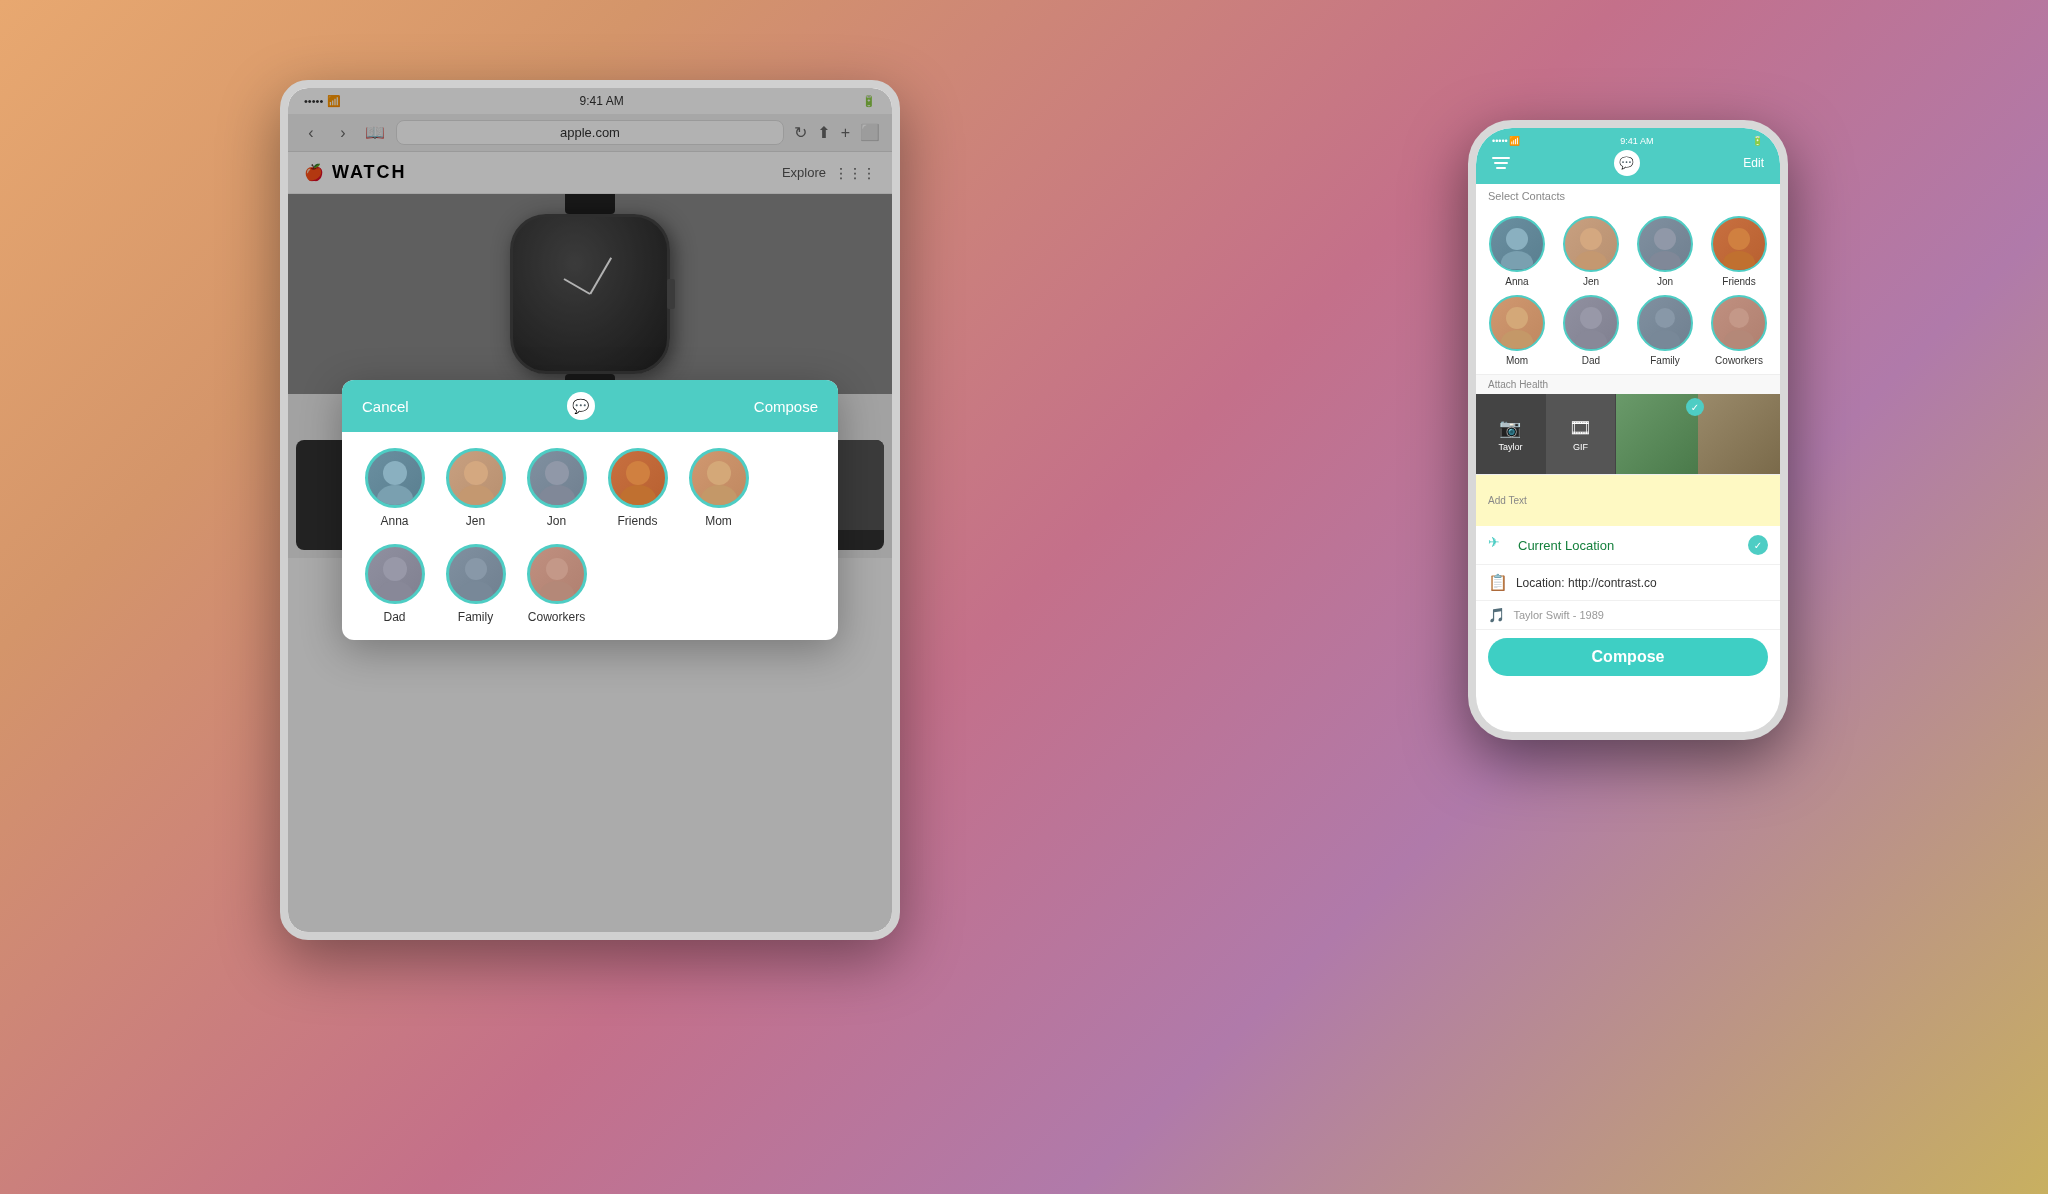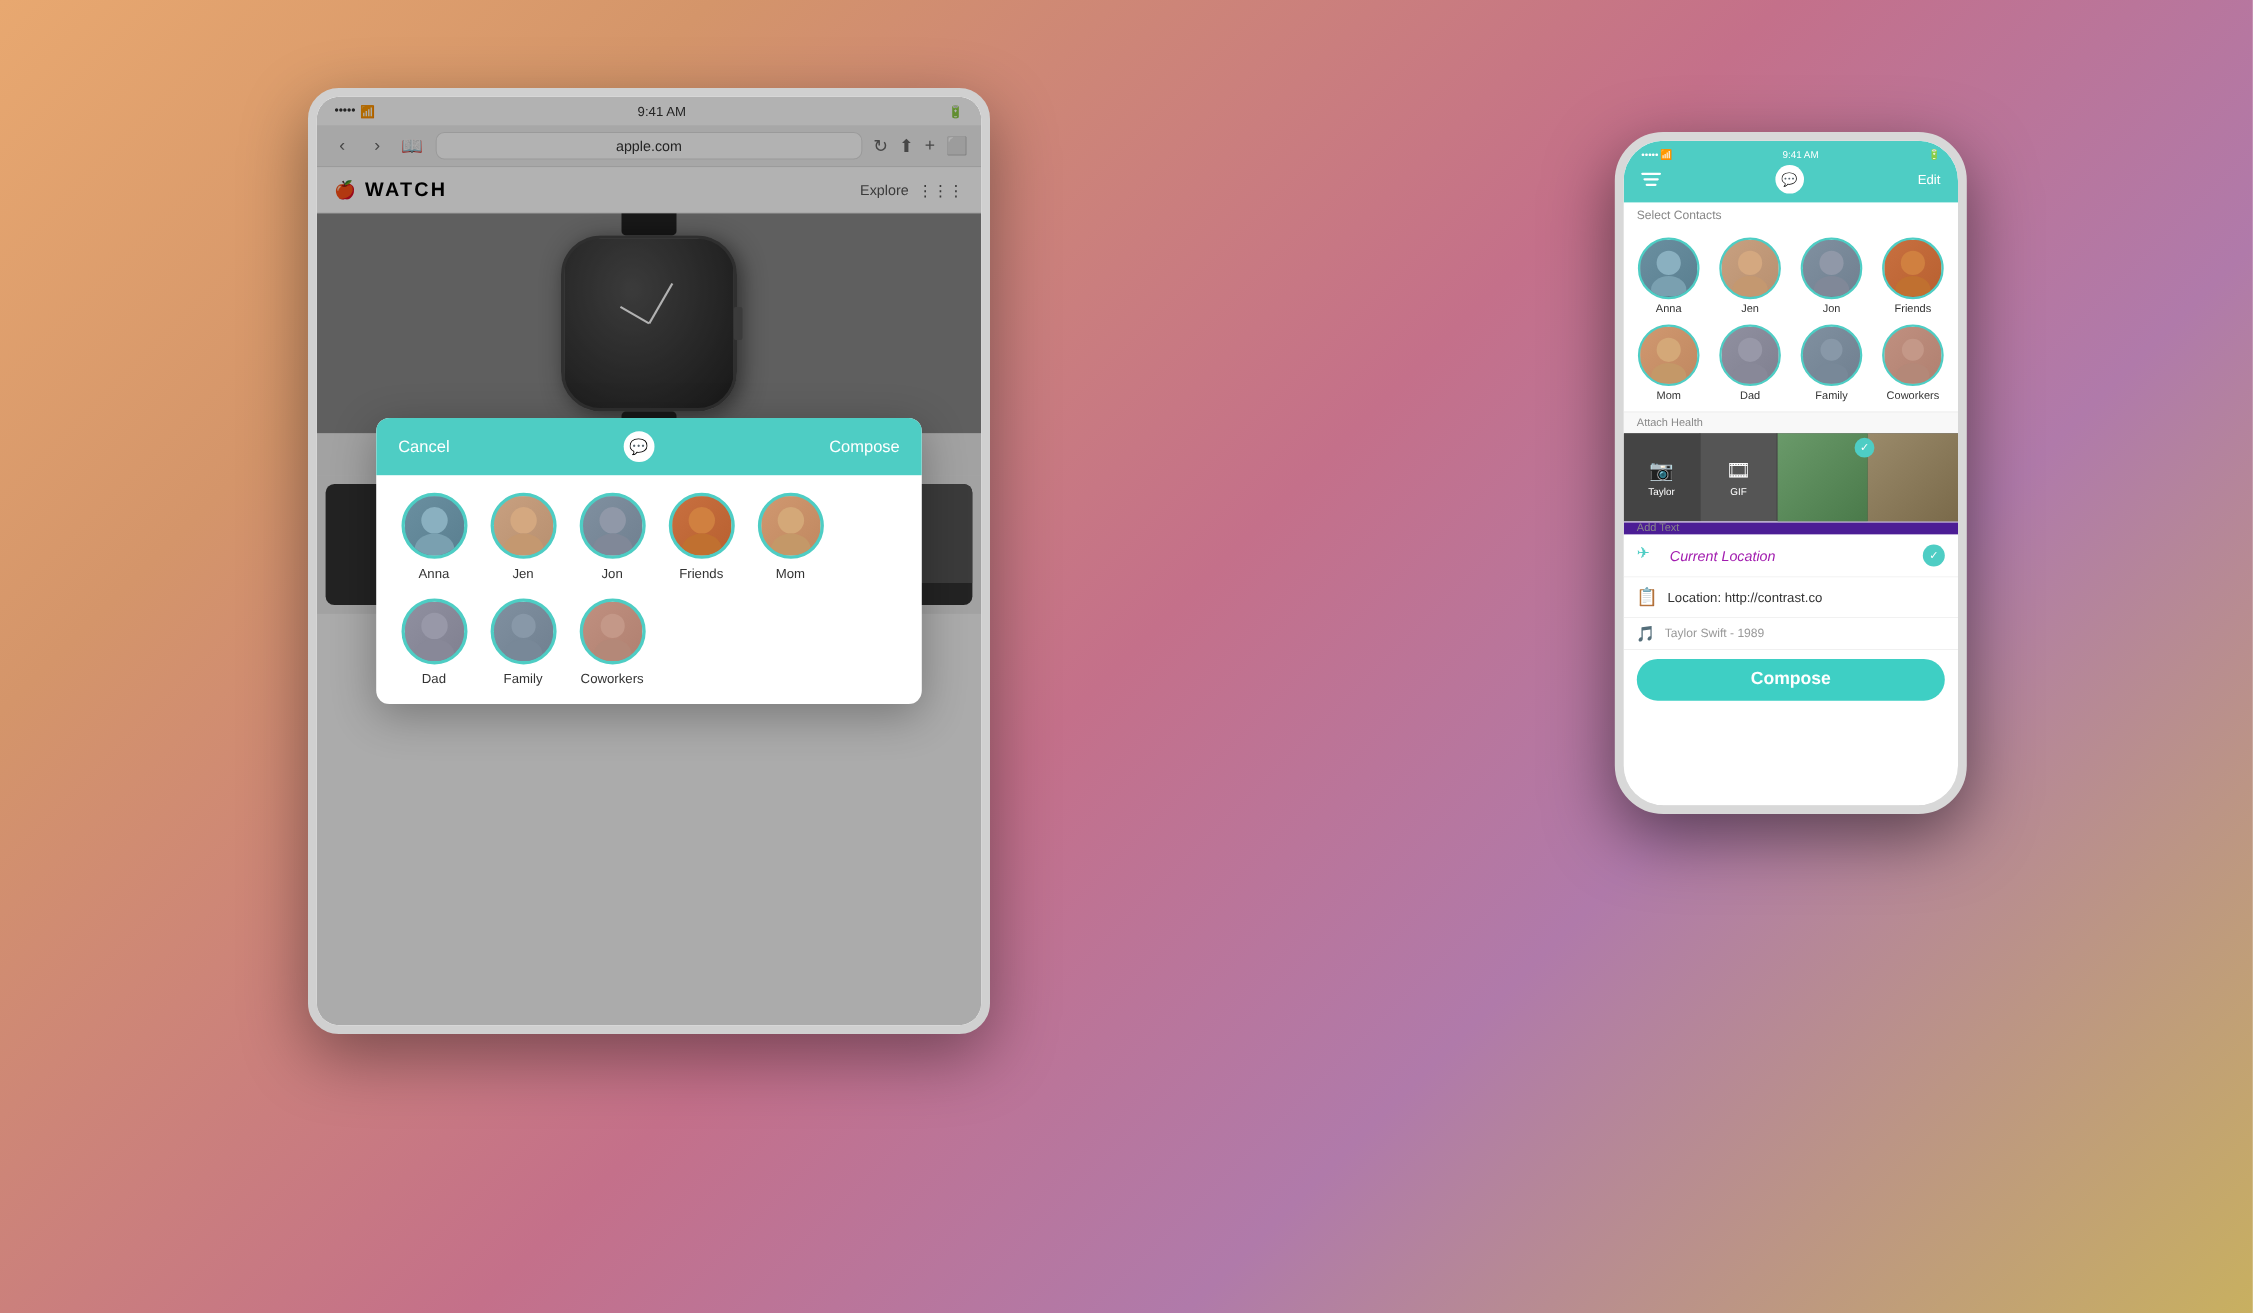--- a/index.html
+++ b/index.html
@@ -472,24 +472,24 @@
     }
     .thumb-img-2 {
       background: linear-gradient(135deg, #6a9a6a, #4a7a4a);
     }
     .thumb-img-3 {
       background: linear-gradient(135deg, #9a8a6a, #7a6a4a);
     }
 
     
     .add-text-label {
-      padding: 0 12px;
+      padding: 20px 12px;
       font-size: 10px;
       color: #888;
-      background: #4c1d95;
+      background: #fef9c3;
       border-top: 1px solid #eee;
     }
     .location-row {
       display: flex;
       align-items: center;
       justify-content: space-between;
       padding: 8px 12px;
       background: white;
       border-bottom: 1px solid #f0f0f0;
     }
@@ -499,22 +499,21 @@
       gap: 8px;
     }
     .location-icon {
       width: 22px;
       height: 22px;
       color: #4ecdc4;
       font-size: 14px;
     }
     .location-text {
       font-size: 13px;
-      color: #a21caf;
-      font-style: italic;
+      color: #15803d;
     }
     .location-check {
       width: 20px;
       height: 20px;
       background: #4ecdc4;
       border-radius: 50%;
       display: flex;
       align-items: center;
       justify-content: center;
       font-size: 10px;

